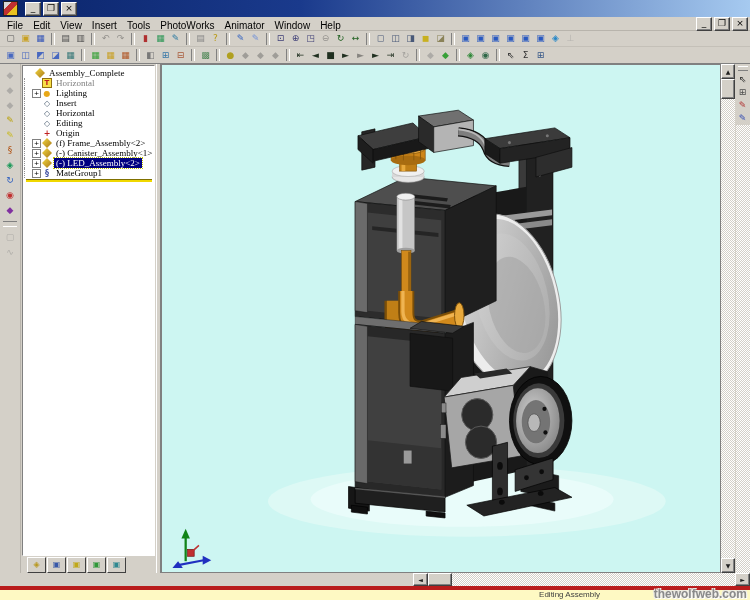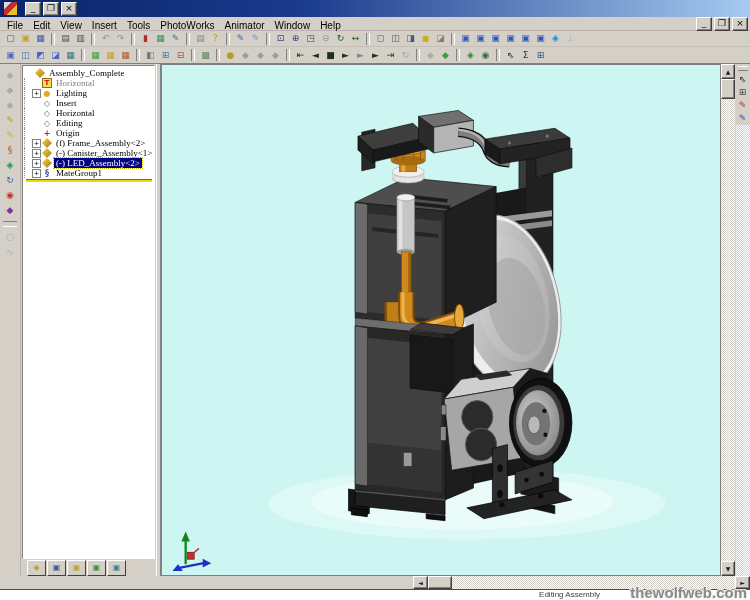--- a/index.html
+++ b/index.html
@@ -94,23 +94,23 @@
   .right-dock .fill{flex:1;width:14px;}
 
   .bottom-row{flex:0 0 13px;display:flex;}
   .bottom-row .filler{flex:0 0 413px;background:#d4d0c8;}
   .hscroll{flex:1;display:flex;}
   .hscroll .sbtn{width:13px;flex:0 0 13px;}
   .hscroll .thumb{width:22px;flex:0 0 22px;background:#d4d0c8;
         border:1px solid;border-color:#fff #404040 #404040 #fff;box-shadow:inset -1px -1px 0 #808080;}
   .hscroll .track{flex:1;}
 
-  .statusbar{flex:0 0 10px;background:#ffffff;border-top:1px solid #b91c1c;position:relative;}
+  .statusbar{flex:0 0 10px;background:#fef9c3;border-top:4px solid #b91c1c;position:relative;}
   .status-editing{position:absolute;right:150px;bottom:1px;font-size:8px;color:#404040;}
-  .watermark{position:absolute;right:3px;bottom:-1px;font-size:15px;font-weight:bold;color:#8a8a8a;
+  .watermark{position:absolute;right:3px;bottom:-1px;font-size:12px;font-weight:bold;color:#8a8a8a;
       letter-spacing:0px;text-shadow:-1px -1px 0 #e8e6e0,1px 1px 0 #fff,1px -1px 0 #f0eee8,-1px 1px 0 #f0eee8;
       font-family:"Liberation Sans",sans-serif;}
 </style>
 </head>
 <body>
 
 <div class="window">
 
   <div class="titlebar">
     <span class="app-ico"></span>

